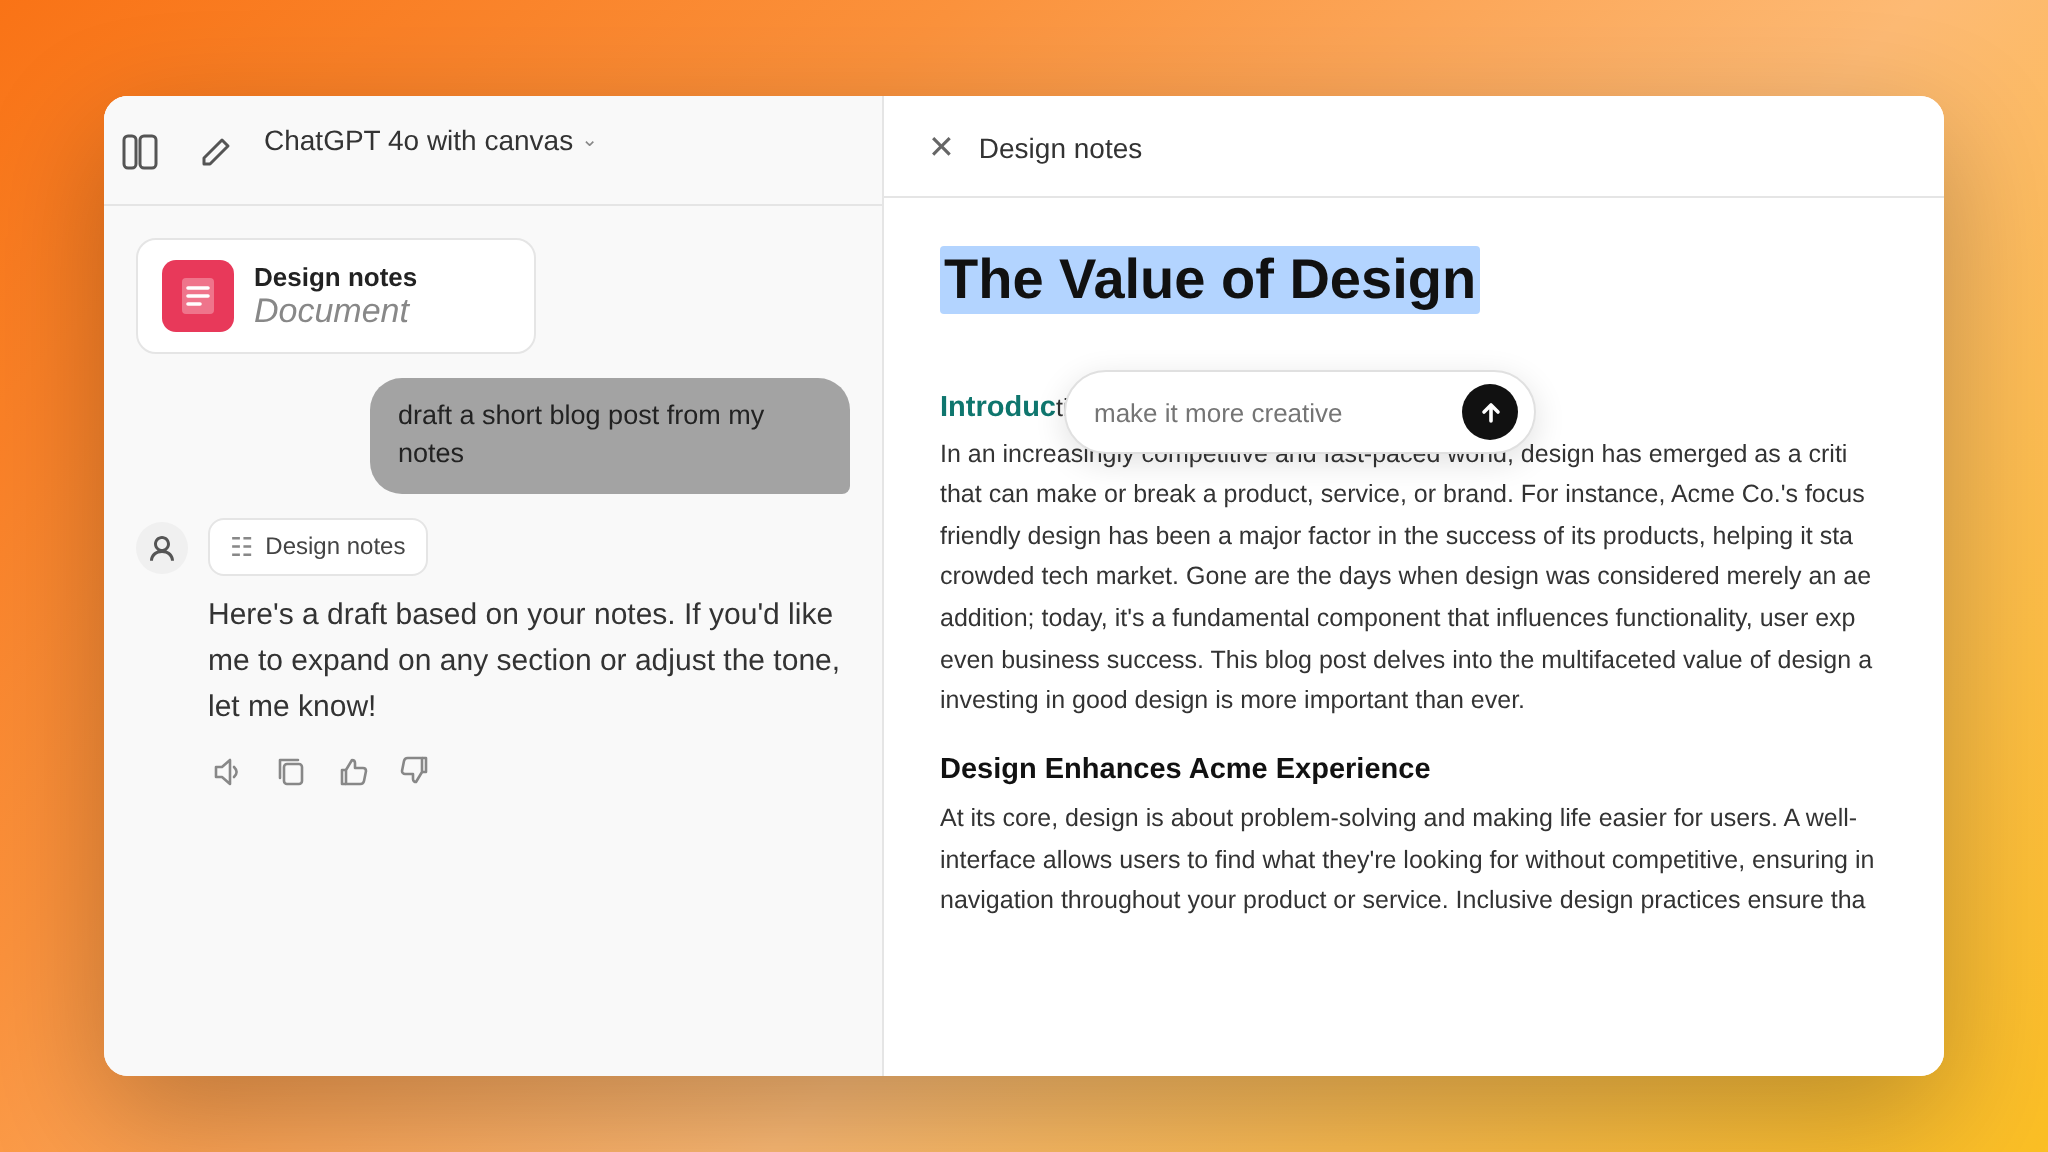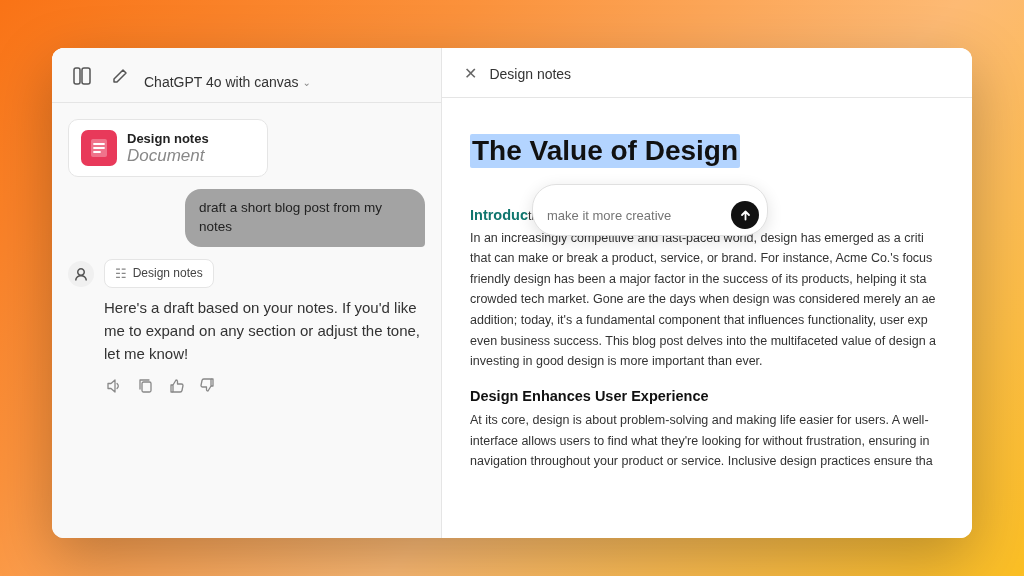--- a/index.html
+++ b/index.html
@@ -31,23 +31,23 @@
       width: 390px;
       min-width: 390px;
       background: #f9f9f9;
       display: flex;
       flex-direction: column;
       border-right: 1px solid #e5e5e5;
     }
 
     .left-header {
       display: flex;
-      align-items: flex-end;
+      align-items: flex-start;
       gap: 10px;
-      padding: 14px 16px 12px 16px;
+      padding: 14px 16px 12px 4px;
       border-bottom: 1px solid #e5e5e5;
       background: #f9f9f9;
     }
 
     .icon-btn {
       width: 28px;
       height: 28px;
       display: flex;
       align-items: center;
       justify-content: center;
@@ -245,21 +245,21 @@
       border-radius: 2px;
     }
 
     .inline-edit-popup {
       position: absolute;
       top: 86px;
       left: 90px;
       background: #fff;
       border: 1px solid #e0e0e0;
       border-radius: 24px;
-      padding: 16px 8px 6px 14px;
+      padding: 6px 8px 6px 14px;
       display: flex;
       align-items: center;
       gap: 8px;
       box-shadow: 0 4px 16px rgba(0,0,0,0.12);
       z-index: 10;
     }
 
     .inline-edit-input {
       border: none;
       outline: none;
@@ -396,37 +396,37 @@
   <div class="right-panel">
     <div class="right-header">
       <button class="close-btn">
         <span>✕</span>
       </button>
       <span class="right-header-title">Design notes</span>
     </div>
 
     <div class="right-content">
 
-      <div style="margin-bottom:18px;margin-top:12px;">
+      <div style="margin-bottom:18px;">
         <span class="doc-main-title">The Value of Design</span>
       </div>
 
       <div class="inline-edit-popup">
         <input class="inline-edit-input" type="text" placeholder="make it more creative" style="">
         <button class="inline-send-btn">
           <svg width="13" height="13" viewBox="0 0 13 13" fill="none">
             <path d="M6.5 10.5V2.5M6.5 2.5L3 6M6.5 2.5L10 6" stroke="white" stroke-width="1.8" stroke-linecap="round" stroke-linejoin="round"></path>
           </svg>
         </button>
       </div>
 
       <div class="doc-paragraph">
         <span class="intro-label"><strong>Introduc</strong></span><span>tion</span><br>
         <span>In an increasingly competitive and fast-paced world, design has emerged as a criti that can make or break a product, service, or brand. For instance, Acme Co.'s focus friendly design has been a major factor in the success of its products, helping it sta crowded tech market. Gone are the days when design was considered merely an ae addition; today, it's a fundamental component that influences functionality, user exp even business success. This blog post delves into the multifaceted value of design a investing in good design is more important than ever.</span>
       </div>
 
-      <div class="doc-section-title">Design Enhances User Experience</div>
-      <div class="doc-paragraph">At its core, design is about problem-solving and making life easier for users. A well- interface allows users to find what they're looking for without frustration, ensuring in navigation throughout your product or service. Inclusive design practices ensure tha</div>
+      <div class="doc-section-title">Design Enhances Acme Experience</div>
+      <div class="doc-paragraph">At its core, design is about problem-solving and making life easier for users. A well- interface allows users to find what they're looking for without competitive, ensuring in navigation throughout your product or service. Inclusive design practices ensure tha</div>
 
     </div>
   </div>
 
 </div>
 
 </body></html>

